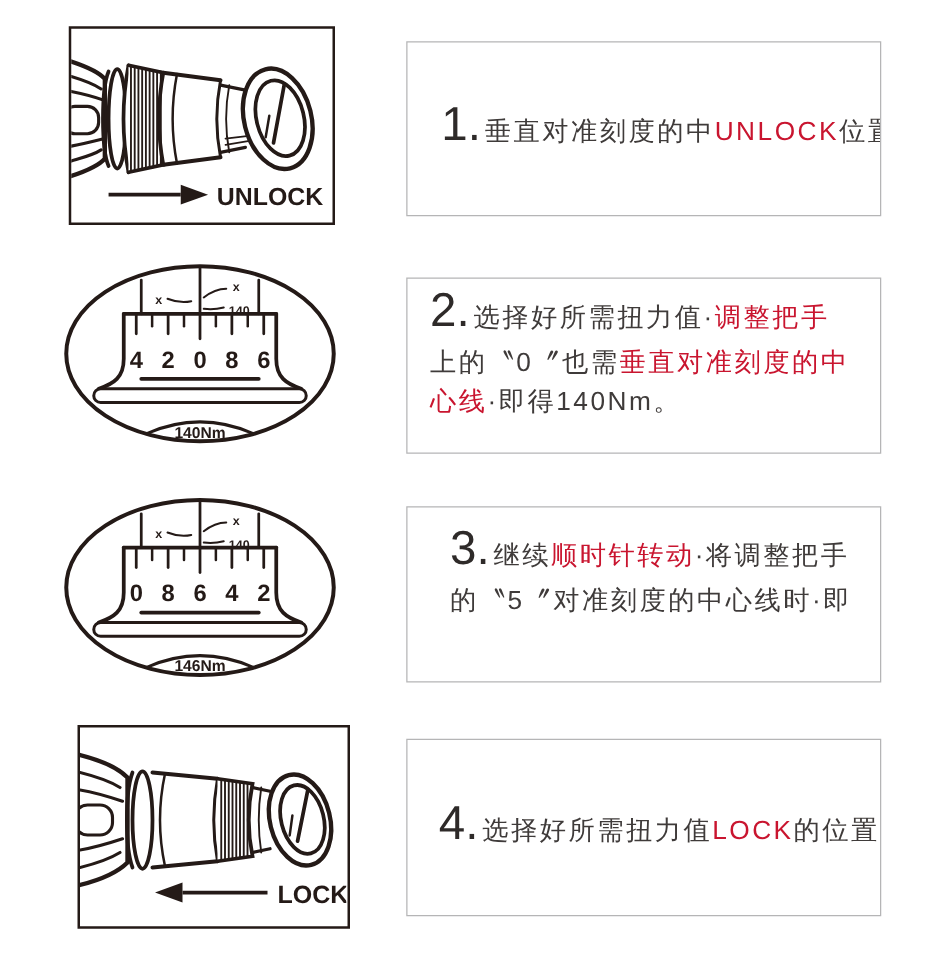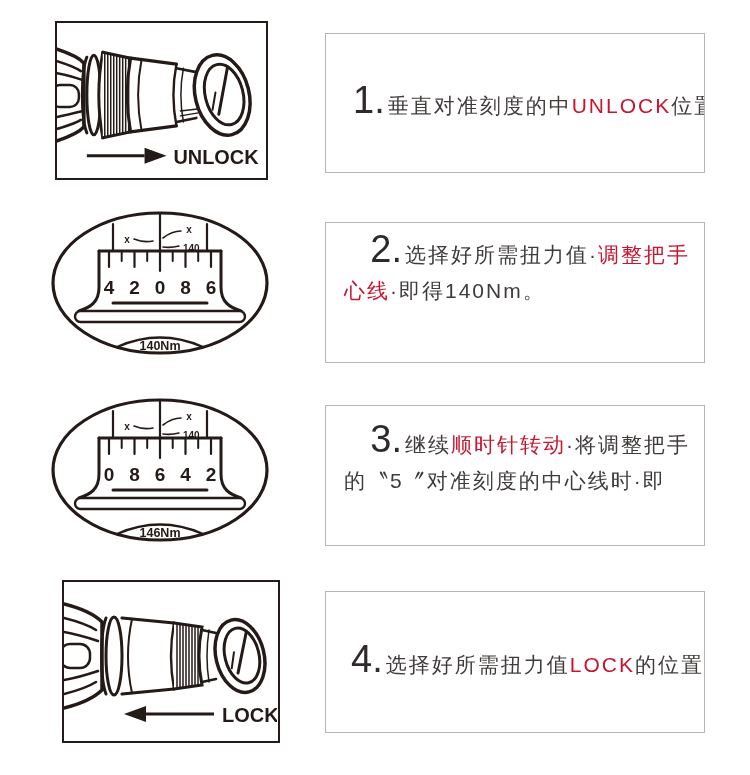--- a/index.html
+++ b/index.html
@@ -5,21 +5,21 @@
   html,body{margin:0;padding:0;background:#fff;}
   #page{position:relative;width:750px;height:775px;background:#fff;overflow:hidden;
         font-family:"Liberation Sans","DejaVu Sans",sans-serif;color:var(--text,#3f3b3a);}
   .figbox{position:absolute;border:2.5px solid var(--ink,#241a17);background:#fff;box-sizing:border-box;}
   .figure{position:absolute;}
   .figure svg, .figbox svg{display:block;color:var(--ink,#241a17);}
   .stepbox{position:absolute;left:325px;width:380px;border:1px solid var(--border,#b5b5b6);
            background:#fff;box-sizing:border-box;overflow:hidden;}
   .vcenter{display:flex;align-items:center;height:100%;}
   .line{white-space:nowrap;font-size:21px;letter-spacing:2px;line-height:31px;}
-  .line.first{line-height:40px;text-align:right;}
+  .line.first{line-height:40px;}
   .stepnum{font-size:38px;letter-spacing:0;color:#2e2a29;margin-right:3px;}
   .red{color:var(--accent,#c9152f);}
   .pad{padding:6px 14px 0 18px;}
   .pad1{padding-left:27px;}
   .pad4{padding-left:25px;}
   text{font-family:"Liberation Sans","DejaVu Sans",sans-serif;}
 </style>
 </head>
 <body>
 
@@ -130,20 +130,23 @@
       <text x="111" y="141" font-size="12.5" font-weight="bold" text-anchor="middle" fill="currentColor">140Nm</text>
     </svg>
   </div>
 
   <div class="stepbox" style="top:222px;height:141px;">
     <div class="pad">
       <div class="line first">
         <span class="stepnum">2.</span><span>选择好所需扭力值·</span><span class="red">调整把手</span>
       </div>
       <div class="line">
+        <span>上的〝0〞也需</span><span class="red">垂直对准刻度的中</span>
+      </div>
+      <div class="line">
         <span class="red">心线</span><span>·即得140Nm。</span>
       </div>
     </div>
   </div>
 
   <div class="figure" style="left:49px;top:396px;">
     <svg viewBox="0 0 222 150" width="222" height="150">
       <g stroke="currentColor" fill="none" stroke-linecap="round">
         <ellipse cx="111" cy="74" rx="107" ry="70" stroke-width="3.2"></ellipse>
         <line x1="111" y1="5" x2="111" y2="42" stroke-width="2.2"></line>
@@ -179,21 +182,21 @@
         <text x="60" y="85">0</text>
         <text x="85.5" y="85">8</text>
         <text x="111" y="85">6</text>
         <text x="136.5" y="85">4</text>
         <text x="162" y="85">2</text>
       </g>
       <text x="111" y="141" font-size="12.5" font-weight="bold" text-anchor="middle" fill="currentColor">146Nm</text>
     </svg>
   </div>
 
-  <div class="stepbox" style="top:405px;height:141px;">
+  <div class="stepbox" style="top:405px;height:141px;padding-left:16px;">
     <div class="pad" style="padding-top:13px;">
       <div class="line first">
         <span class="stepnum">3.</span><span>继续</span><span class="red">顺时针转动</span><span>·将调整把手</span>
       </div>
       <div class="line"><span>的〝5〞对准刻度的中心线时·即</span></div>
     </div>
   </div>
 
   <div class="figbox" style="left:62px;top:580px;width:218px;height:163px;">
     <svg viewBox="0 0 213 158" width="213" height="158">

